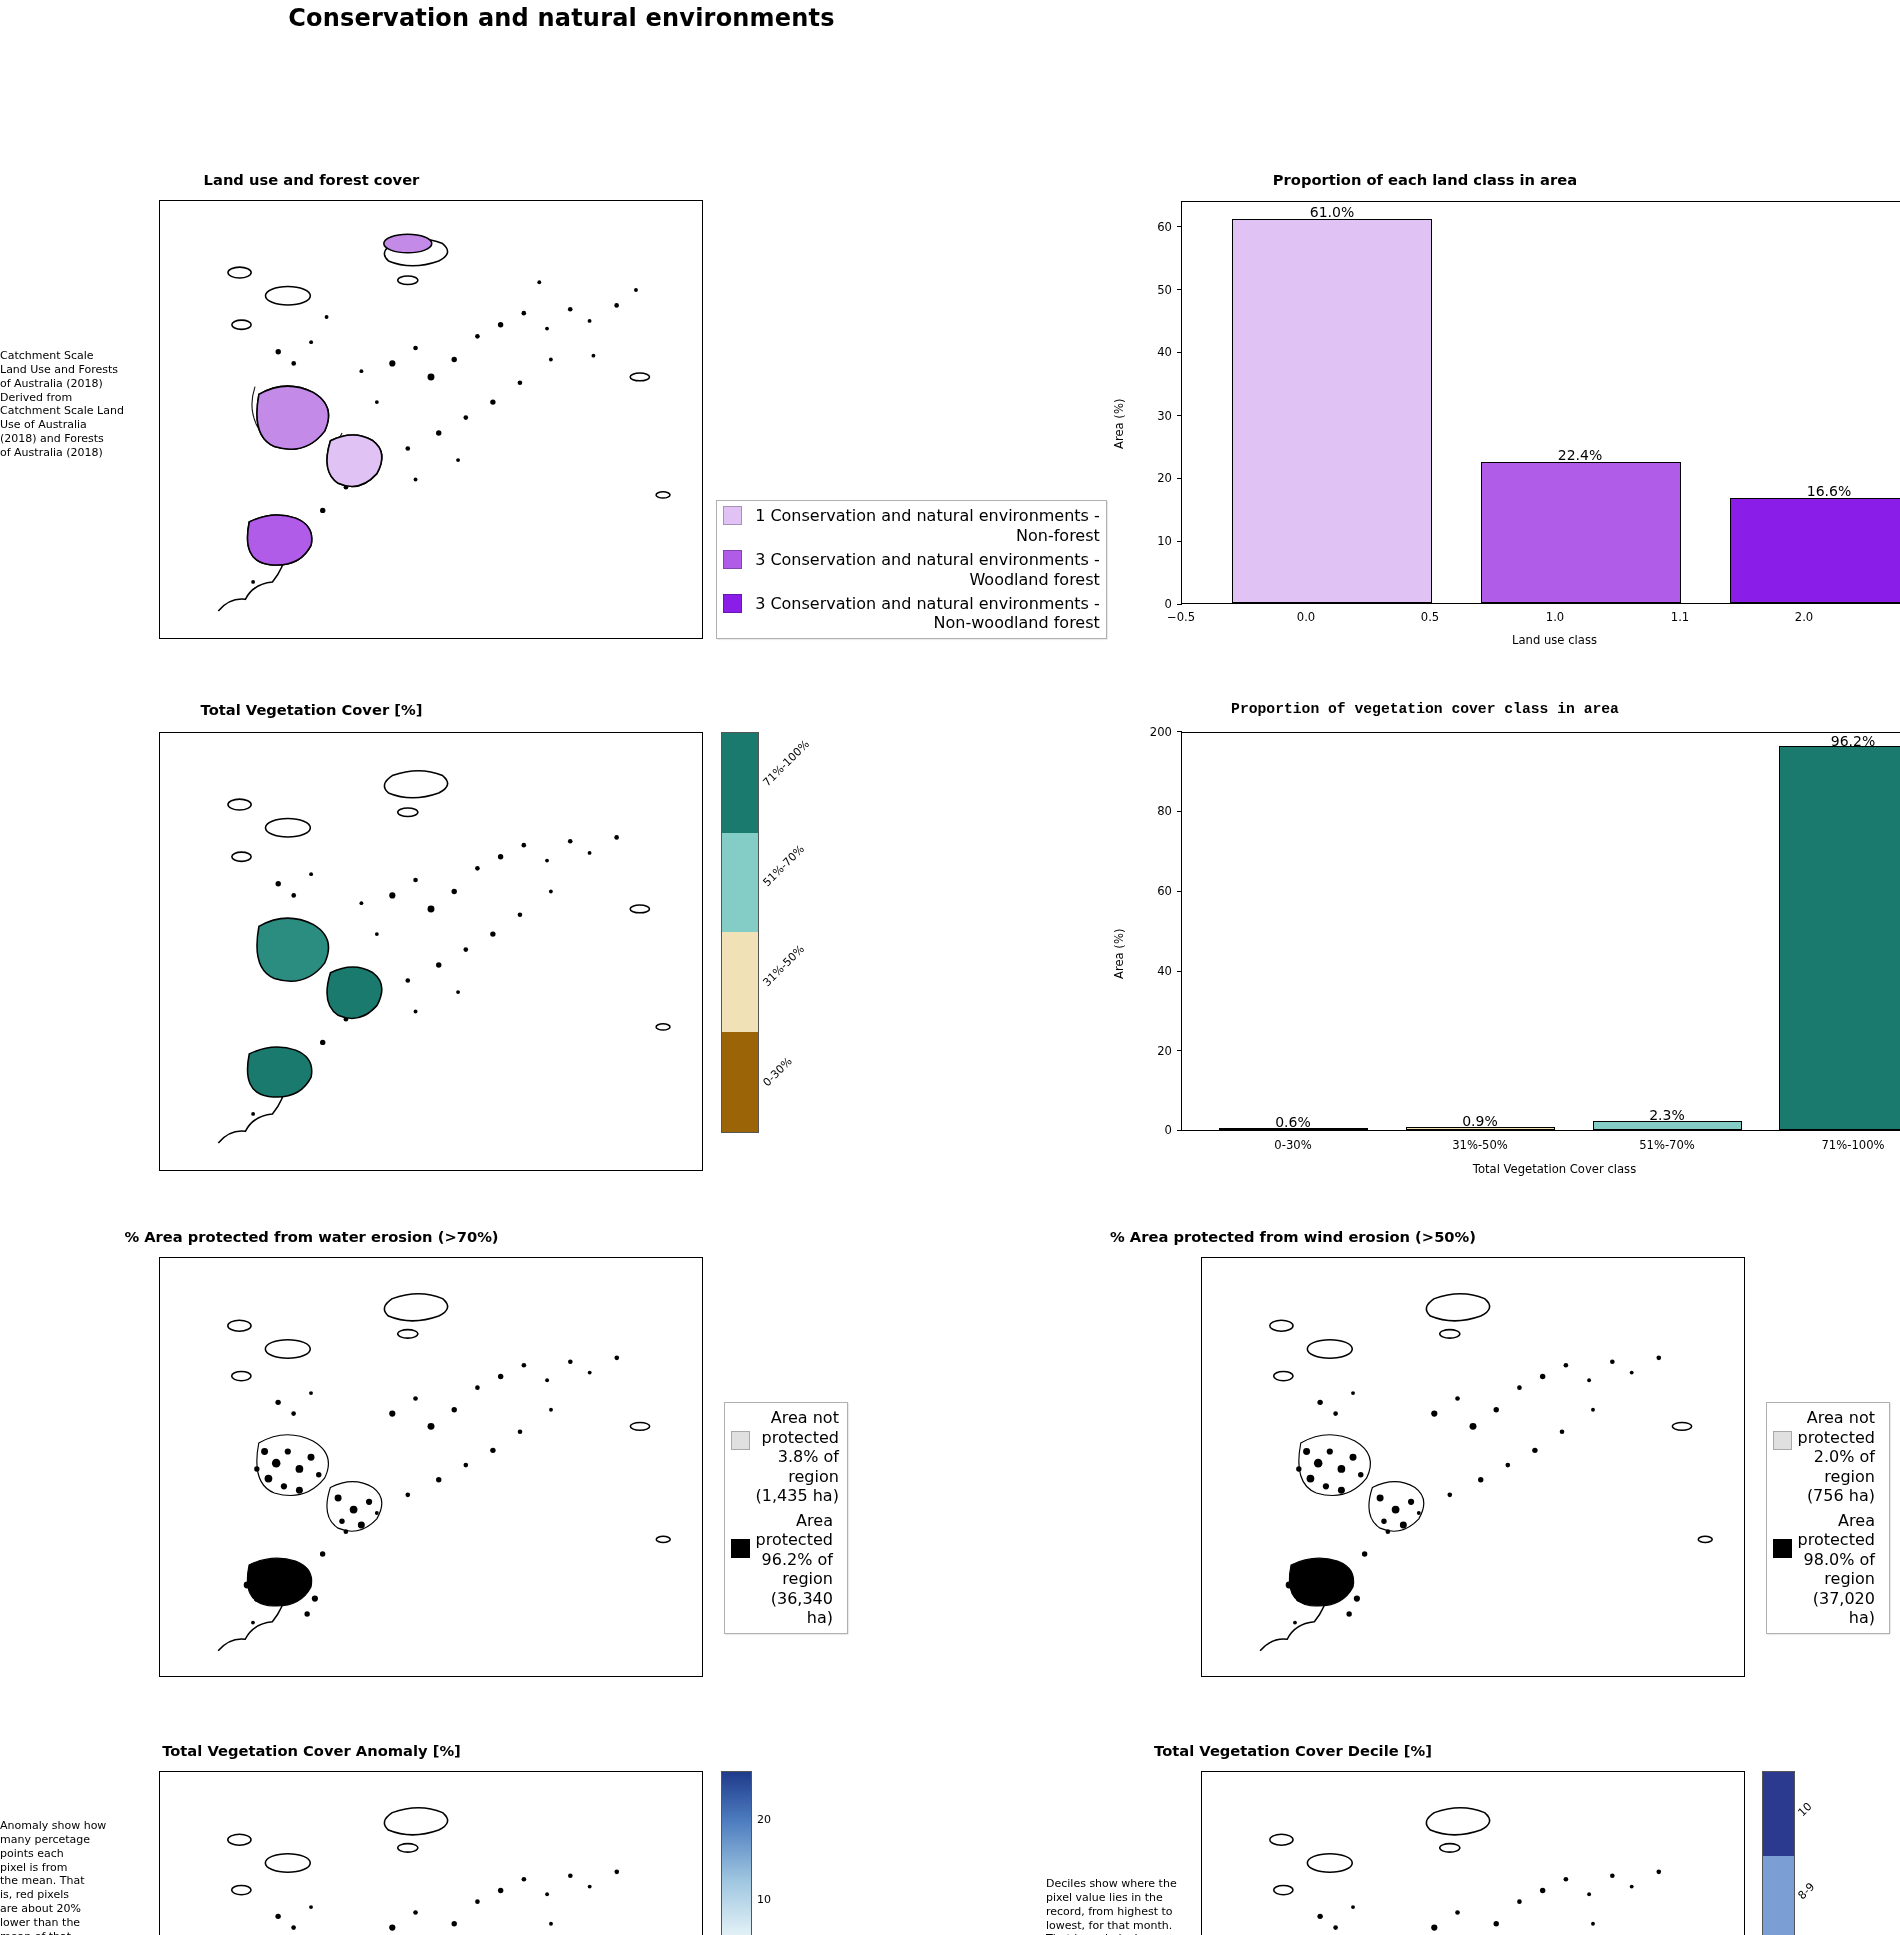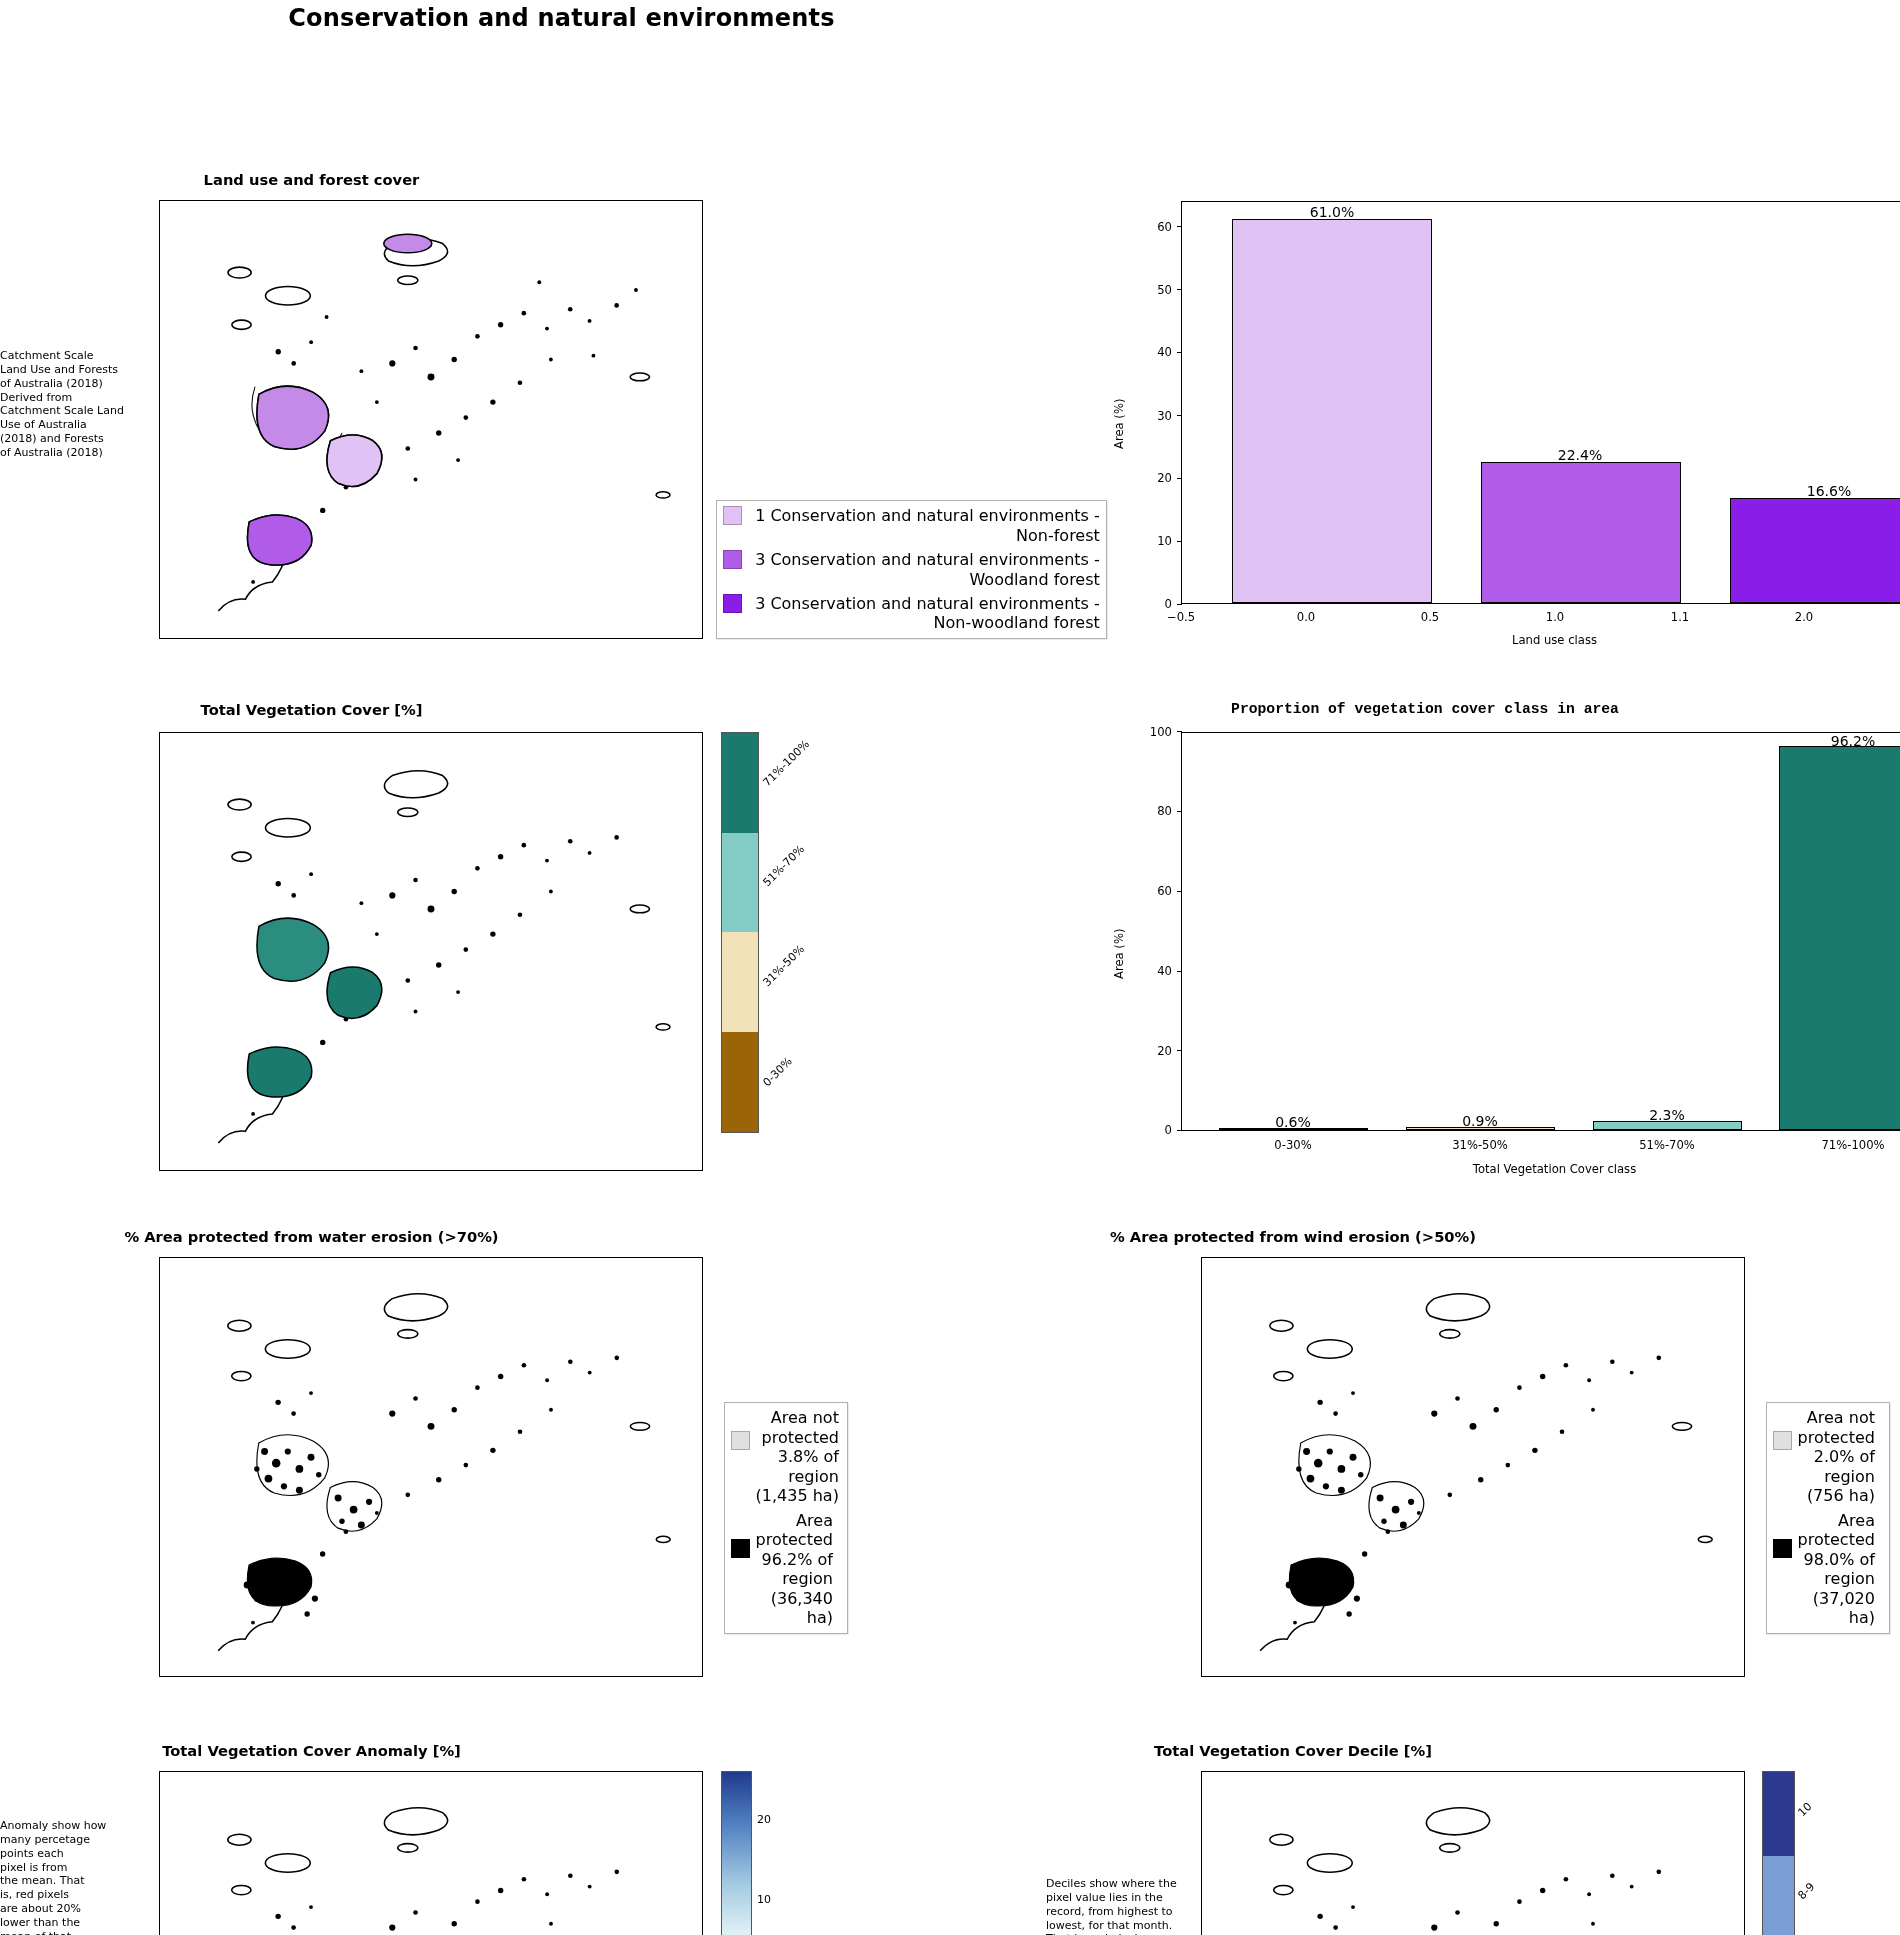--- a/index.html
+++ b/index.html
@@ -259,20 +259,21 @@
         <span class="legend-label">3 Conservation and natural environments - Woodland forest</span>
       </div>
       <div class="legend-row">
         <span class="legend-swatch" style="background:#8a1ee8;"></span>
         <span class="legend-label">3 Conservation and natural environments - Non-woodland forest</span>
       </div>
     </div>
   </div>
 
   <div class="panel" style="left:949px; top:155px; width:952px; height:503px;">
+    <div class="panel-title" style="top:15.5px;">Proportion of each land class in area</div>
 
     <div class="chart-plot" style="left:232px; top:46px; width:747px; height:403px;">
 
       <div class="bar" style="left:50px; width:200px; height:384px; background:#e0c2f5;"></div>
       <div class="bar" style="left:299px; width:200px; height:141px; background:#b05ce8;"></div>
       <div class="bar" style="left:548px; width:200px; height:105px; background:#8a1ee8;"></div>
     </div>
 
     <div class="bar-value" style="left:383px; top:49px;">61.0%</div>
     <div class="bar-value" style="left:631px; top:292px;">22.4%</div>
@@ -385,21 +386,21 @@
     <div class="bar-value" style="left:344px; top:421px;">0.6%</div>
     <div class="bar-value" style="left:531px; top:420px;">0.9%</div>
     <div class="bar-value" style="left:718px; top:414px;">2.3%</div>
     <div class="bar-value" style="left:904px; top:40px;">96.2%</div>
 
     <div class="tick-y" style="left:178px; top:437px; width:45px;">0</div>
     <div class="tick-y" style="left:178px; top:358px; width:45px;">20</div>
     <div class="tick-y" style="left:178px; top:278px; width:45px;">40</div>
     <div class="tick-y" style="left:178px; top:198px; width:45px;">60</div>
     <div class="tick-y" style="left:178px; top:118px; width:45px;">80</div>
-    <div class="tick-y" style="left:178px; top:39px; width:45px;">100</div>
+    <div class="tick-y" style="left:178px; top:39px; width:45px;">200</div>
     <div class="tickmark-y" style="left:228px; top:437px;"></div>
     <div class="tickmark-y" style="left:228px; top:357px;"></div>
     <div class="tickmark-y" style="left:228px; top:278px;"></div>
     <div class="tickmark-y" style="left:228px; top:198px;"></div>
     <div class="tickmark-y" style="left:228px; top:118px;"></div>
     <div class="tickmark-y" style="left:228px; top:38px;"></div>
 
     <div class="tick-x" style="left:344px; top:445px; width:124px;">0-30%</div>
     <div class="tick-x" style="left:531px; top:445px; width:124px;">31%-50%</div>
     <div class="tick-x" style="left:718px; top:445px; width:124px;">51%-70%</div>

